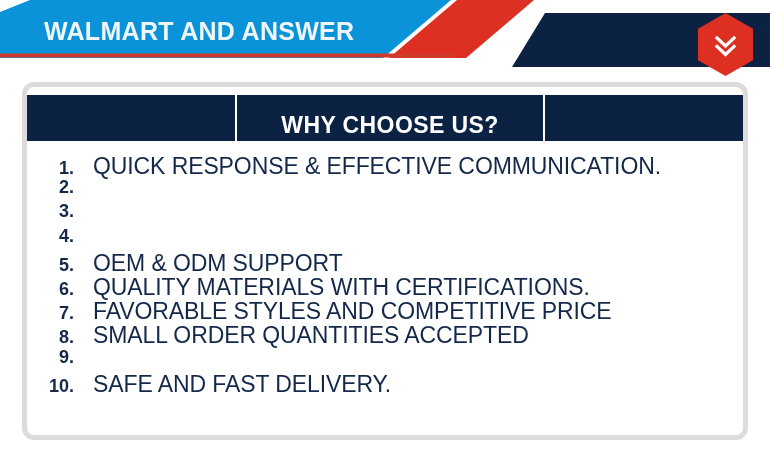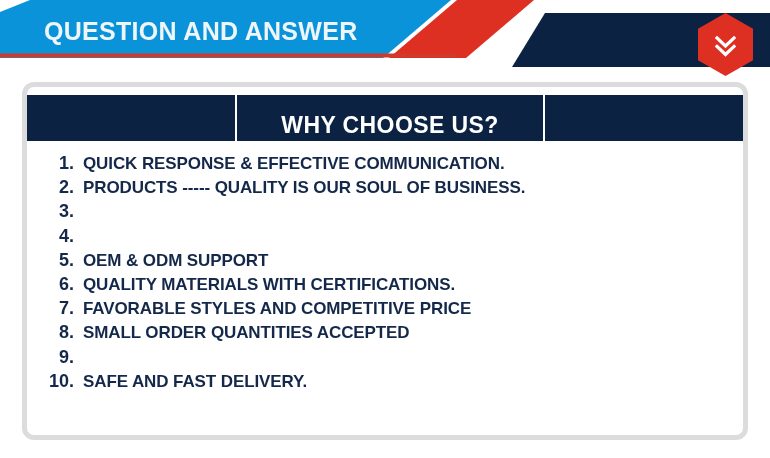--- a/index.html
+++ b/index.html
@@ -111,24 +111,25 @@
     width: 56px;
     flex: 0 0 56px;
     text-align: right;
     font-size: 18px;
     font-weight: bold;
     padding-right: 9px;
     box-sizing: border-box;
     white-space: nowrap;
   }
   .benefit-text {
-    font-size: 17px;
-    font-weight: bold;
+    font-size: 23px;
+    font-weight: normal;
     white-space: nowrap;
     letter-spacing: -0.1px;
+    margin-left: 10px;
   }
 </style>
 </head>
 <body>
 
 <div id="banner">
 
   <svg id="banner-svg" width="770" height="78" viewBox="0 0 770 78">
 
     <rect x="0" y="0" width="770" height="78" fill="#ffffff"></rect>
@@ -137,21 +138,21 @@
 
     <polygon points="0,14 0,56 22,56 42,14" fill="#0b2242"></polygon>
 
     <polygon points="457,0 534,0 466,58 389,58" fill="#de2f23"></polygon>
 
     <polygon points="30,0 451,0 383,58 0,58 0,12" fill="#0b93da"></polygon>
 
     <rect x="0" y="53.5" width="456" height="4" fill="#cf3a2c"></rect>
   </svg>
 
-  <div id="banner-title">QUESTION AND ANSWER</div>
+  <div id="banner-title">WALMART AND ANSWER</div>
 
   <div id="hex-badge">
     <svg width="55" height="63" viewBox="0 0 55 63">
       <polygon points="27.5,0 55,15.75 55,47.25 27.5,63 0,47.25 0,15.75" fill="#de2f23"></polygon>
       <g stroke="#ffffff" stroke-width="3.2" fill="none" stroke-linecap="square" stroke-linejoin="miter">
         <polyline points="19,25 27.5,33 36,25"></polyline>
         <polyline points="19,33.5 27.5,41.5 36,33.5"></polyline>
       </g>
     </svg>
   </div>
@@ -165,21 +166,20 @@
     </div>
   </div>
 
   <ul id="benefits-list">
     <li class="benefit-row">
       <span class="benefit-num">1.</span>
       <span class="benefit-text">QUICK RESPONSE &amp; EFFECTIVE COMMUNICATION.</span>
     </li>
     <li class="benefit-row">
       <span class="benefit-num">2.</span>
-      <span class="benefit-text">PRODUCTS ----- QUALITY IS OUR SOUL OF BUSINESS.</span>
     </li>
     <li class="benefit-row">
       <span class="benefit-num">3.</span>
     </li>
     <li class="benefit-row">
       <span class="benefit-num">4.</span>
     </li>
     <li class="benefit-row">
       <span class="benefit-num">5.</span>
       <span class="benefit-text">OEM &amp; ODM SUPPORT</span>

